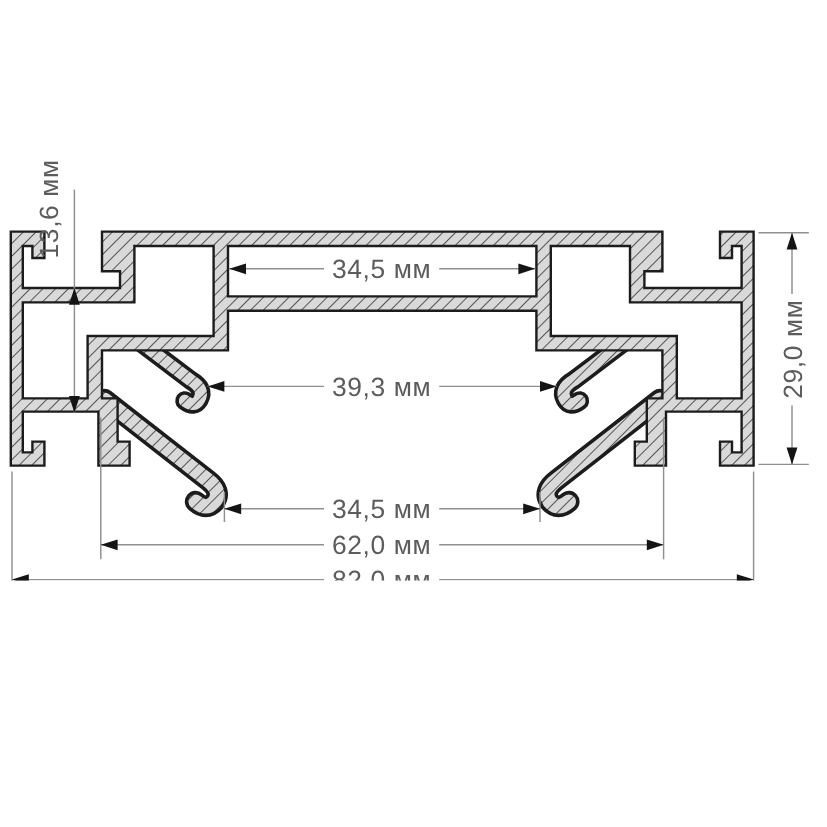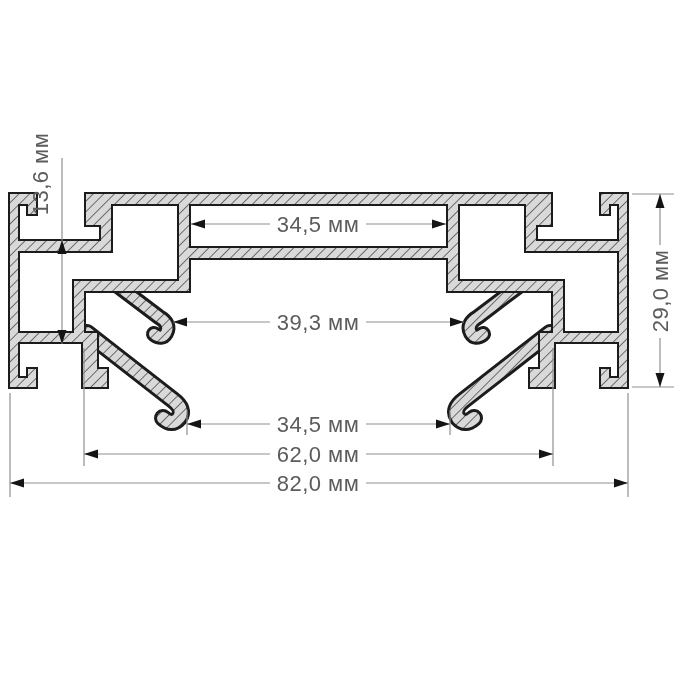--- a/index.html
+++ b/index.html
@@ -1,20 +1,20 @@
 <!DOCTYPE html>
 <html style="--fill: #d9d9d9; --hatch: #2e2e2e; --outline: #1c1c1c; --dimline: #8f8f8f; --label: #5c5c5c; --arrow: #141414; --background: #ffffff;"><head>
 <meta charset="utf-8">
 <style>
   :root{
     --fill:#d9d9d9; --hatch:#2e2e2e; --outline:#1c1c1c;
     --dimline:#8f8f8f; --label:#5c5c5c; --arrow:#141414; --background:#ffffff;
   }
   html,body{margin:0;padding:0;background:var(--background);}
-  .canvas{position:relative;width:689px;height:689px;background:var(--background);overflow:hidden;}
+  .canvas{position:relative;width:689px;height:484px;background:var(--background);overflow:hidden;}
   svg{display:block;}
   .dim-label{
     font-family:"Liberation Sans","DejaVu Sans",sans-serif;
     font-size:22px; letter-spacing:0.5px; fill:var(--label);
   }
   .dimline{stroke:var(--dimline);stroke-width:1.2;fill:none;}
   .extline{stroke:var(--dimline);stroke-width:1.2;fill:none;}
   .arrow{fill:var(--arrow);stroke:none;}
   .body-outline{fill:url(#hatch);fill-rule:evenodd;stroke:var(--outline);stroke-width:2;stroke-linejoin:miter;}
   .hole-white{fill:var(--background);stroke:none;}

